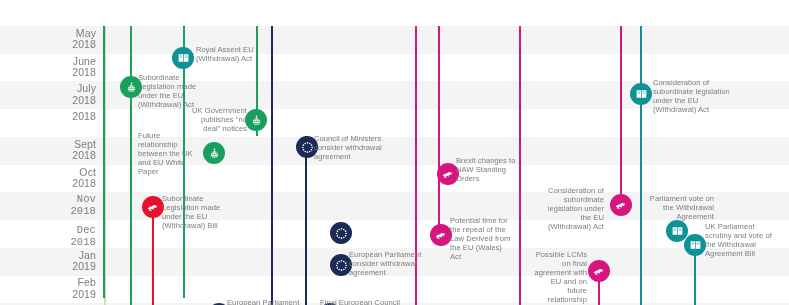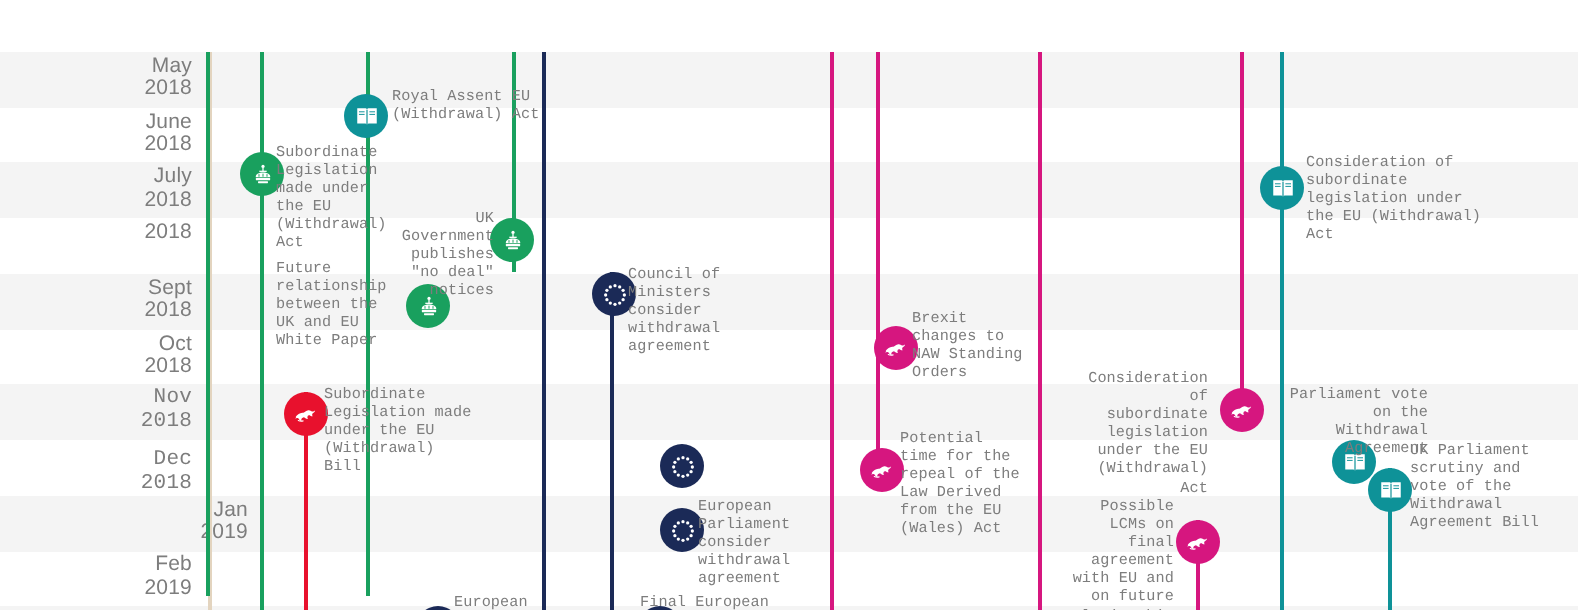--- a/index.html
+++ b/index.html
@@ -62,21 +62,20 @@
   .marker svg{display:block;}
 
   
   .note{
     position:absolute;
     color:#7d7d7d;
     font-size:7.6px;
     line-height:9.1px;
     letter-spacing:.05px;
     z-index:6;
-    font-family:Liberation Mono, monospace;
   }
   .note.right{text-align:right;}
 </style>
 </head>
 <body>
 
 <div id="timeline">
     <div class="band shade" style="top: 0px; height: 27.7273px; background: rgb(244, 244, 244);"></div>
     <div class="month-label" style="top: 1.86364px; color: rgb(125, 125, 125);">
       <span class="ln">May</span>
@@ -110,21 +109,21 @@
     <div class="month-label" style="top: 168.227px; color: rgb(125, 125, 125); font-family: Liberation Mono, monospace;">
       <span class="ln">Nov</span>
       <span class="ln">2018</span>
     </div>
     <div class="band plain" style="top: 194.091px; height: 27.7273px; background: rgb(255, 255, 255);"></div>
     <div class="month-label" style="top: 199px; color: rgb(125, 125, 125); font-family: Liberation Mono, monospace;">
       <span class="ln">Dec</span>
       <span class="ln">2018</span>
     </div>
     <div class="band shade" style="top: 221.818px; height: 27.7273px; background: rgb(244, 244, 244);"></div>
-    <div class="month-label" style="top: 223.682px; color: rgb(125, 125, 125); padding-left: 28px;">
+    <div class="month-label" style="top: 223.682px; color: rgb(125, 125, 125);">
       <span class="ln">Jan</span>
       <span class="ln">2019</span>
     </div>
     <div class="band plain" style="top: 249.545px; height: 27.7273px; background: rgb(255, 255, 255);"></div>
     <div class="month-label" style="top: 251.409px; color: rgb(125, 125, 125);">
       <span class="ln">Feb</span>
       <span class="ln">2019</span>
     </div>
     <div class="band shade" style="top: 277.273px; height: 27.7273px; background: rgb(244, 244, 244);"></div>
     <div class="month-label current" style="top: 279.136px; color: rgb(29, 29, 29);">

